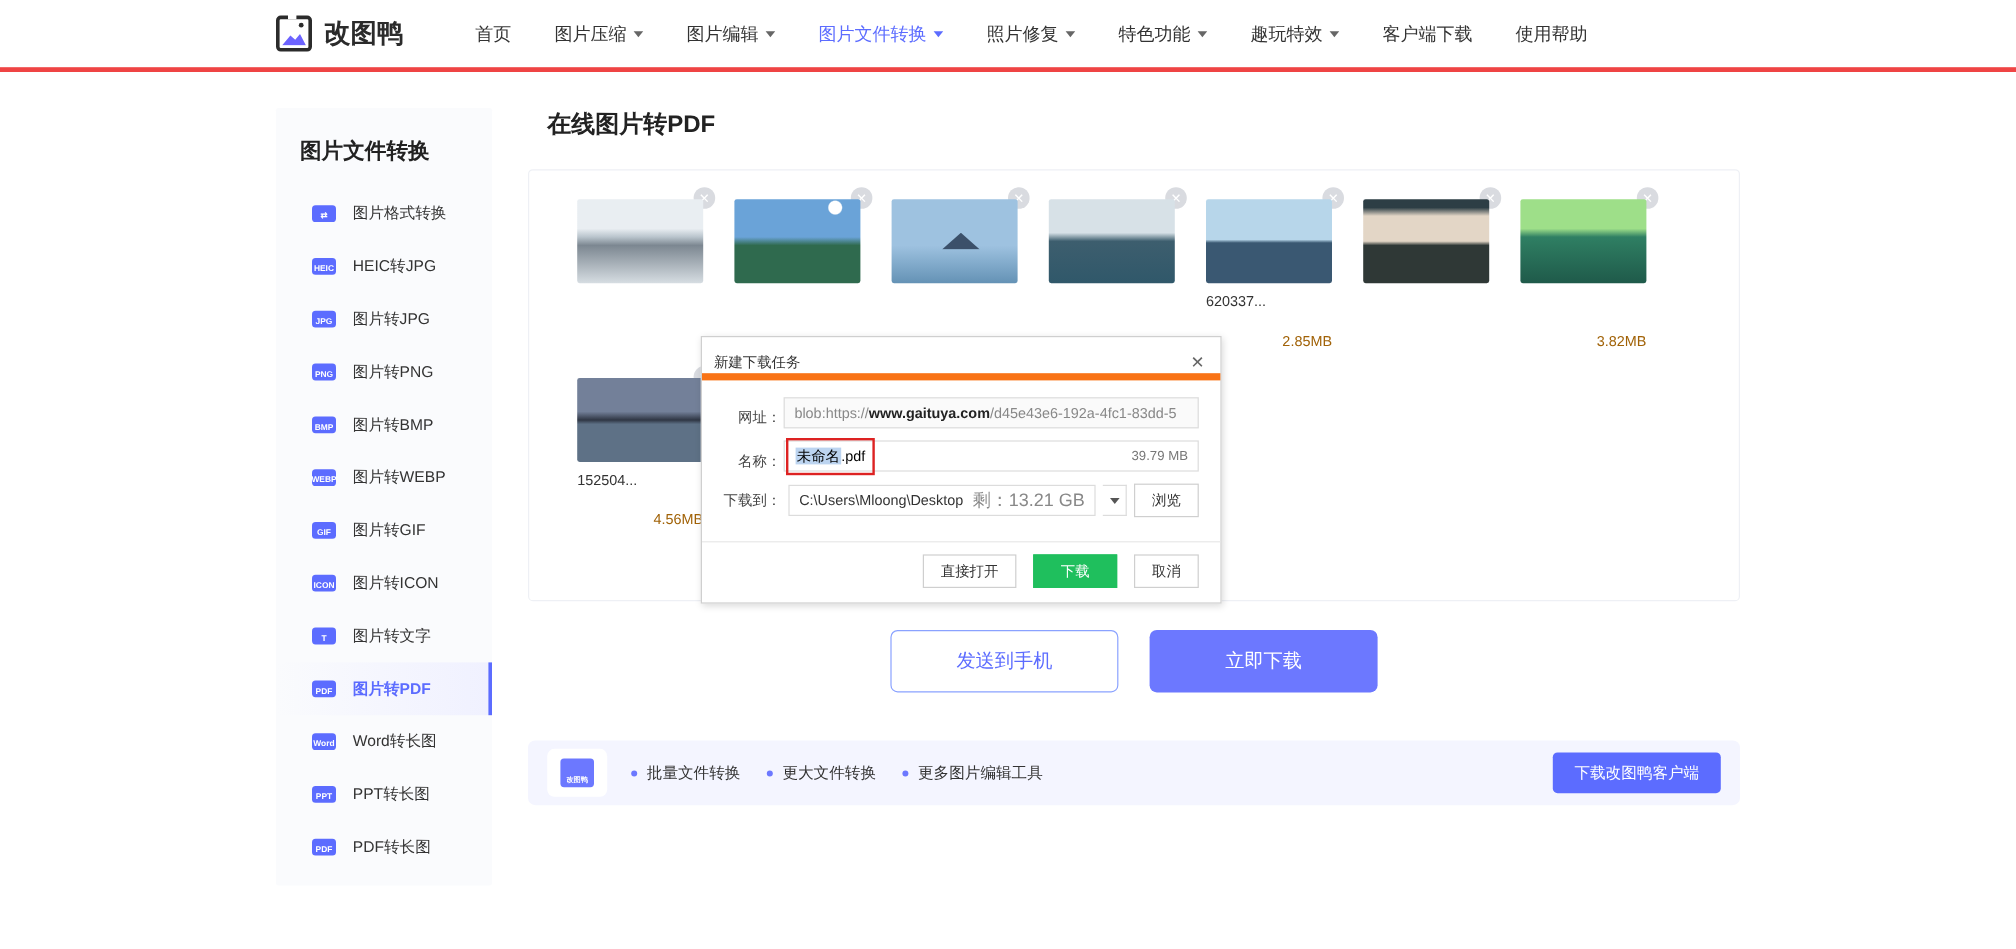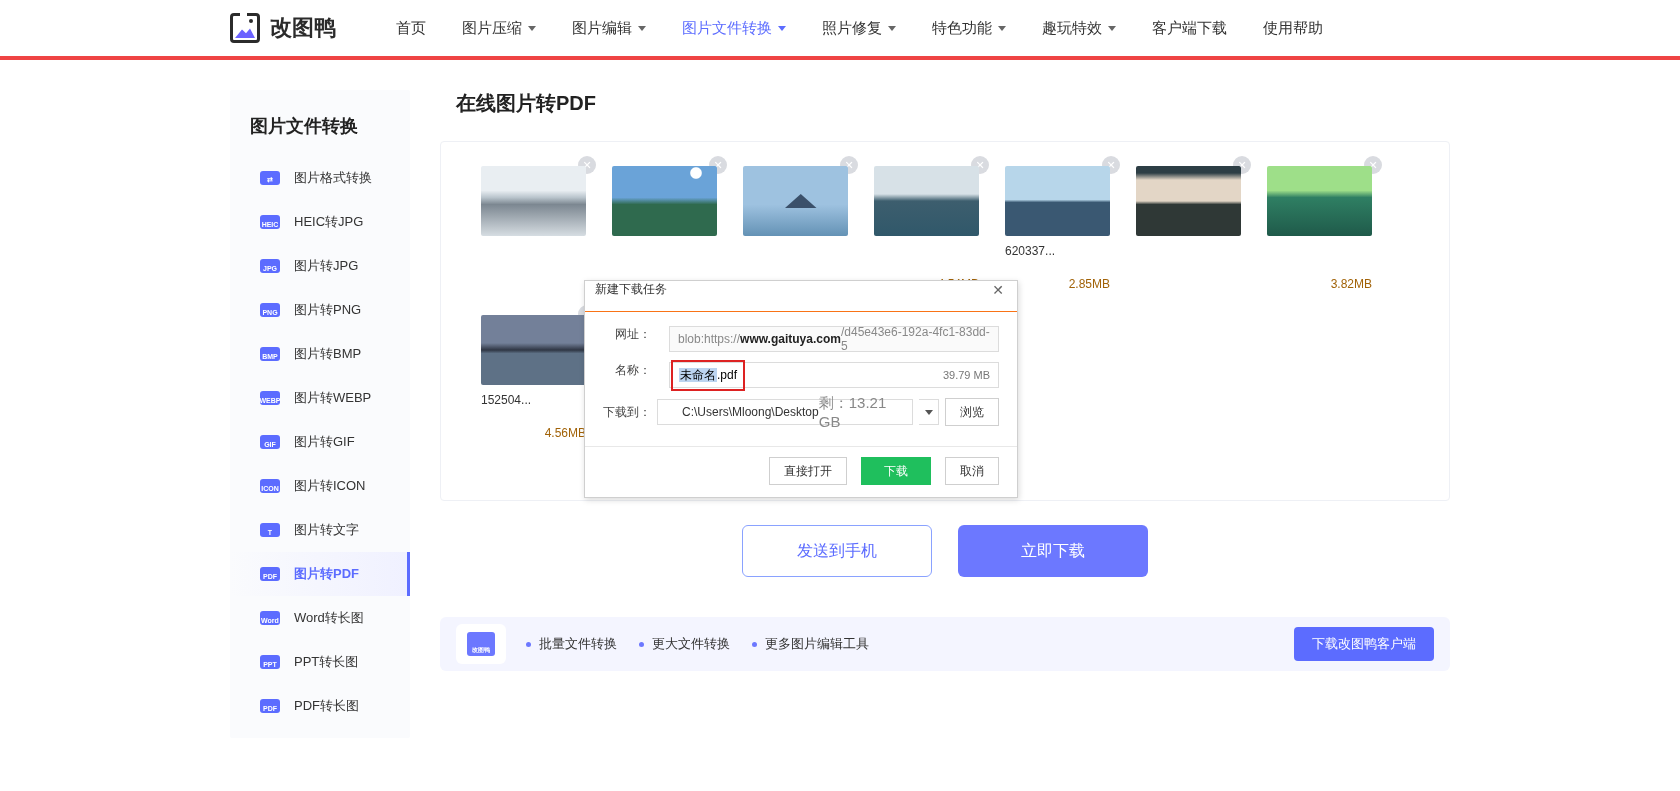--- a/index.html
+++ b/index.html
@@ -313,40 +313,40 @@
     width: 432px;
     background: #fff;
     border: 1px solid #cfcfcf;
     box-shadow: 1px 2px 6px rgba(0,0,0,.15);
     font-size: 12px;
     color: #333;
   }
   .dlg-title {
     height: 30px;
     display:flex;
-    align-items:flex-start;
+    align-items:flex-end;
     justify-content:space-between;
     padding: 0 10px;
-    border-bottom: 1px solid #f97316;
+    border-bottom: 6px solid #f97316;
   }
   .dlg-close {
     font-size: 14px;
     color:#666;
     cursor:pointer;
     width:18px;
     height:18px;
     display:flex;align-items:center;justify-content:center;
   }
   .dlg-body {
     padding: 14px 18px 10px 18px;
   }
   .dlg-row {
     display:flex;
-    align-items:flex-start;
-    gap: 18px;
+    align-items:flex-end;
+    gap: 2px;
     margin-bottom: 10px;
   }
   .dlg-label {
     width: 48px;
     text-align: right;
     color:#444;
     flex: 0 0 48px;
   }
   .dlg-input {
     flex:1;
@@ -385,21 +385,21 @@
     align-items:center;
     gap:6px;
   }
   .dlg-path .path-box {
     flex:1;
     height:26px;
     border:1px solid #dcdcdc;
     display:flex;
     align-items:center;
     justify-content:space-between;
-    padding: 0 24px;
+    padding: 0 8px;
     font-size:12px;
     color:#333;
     box-sizing:border-box;
     position: relative;
   }
   .path-remain { color:#888; font-size:15px;}
   .path-arrow {
     width:20px;height:26px;border:1px solid #dcdcdc;border-left:none;
     display:flex;align-items:center;justify-content:center;
     box-sizing:border-box;

